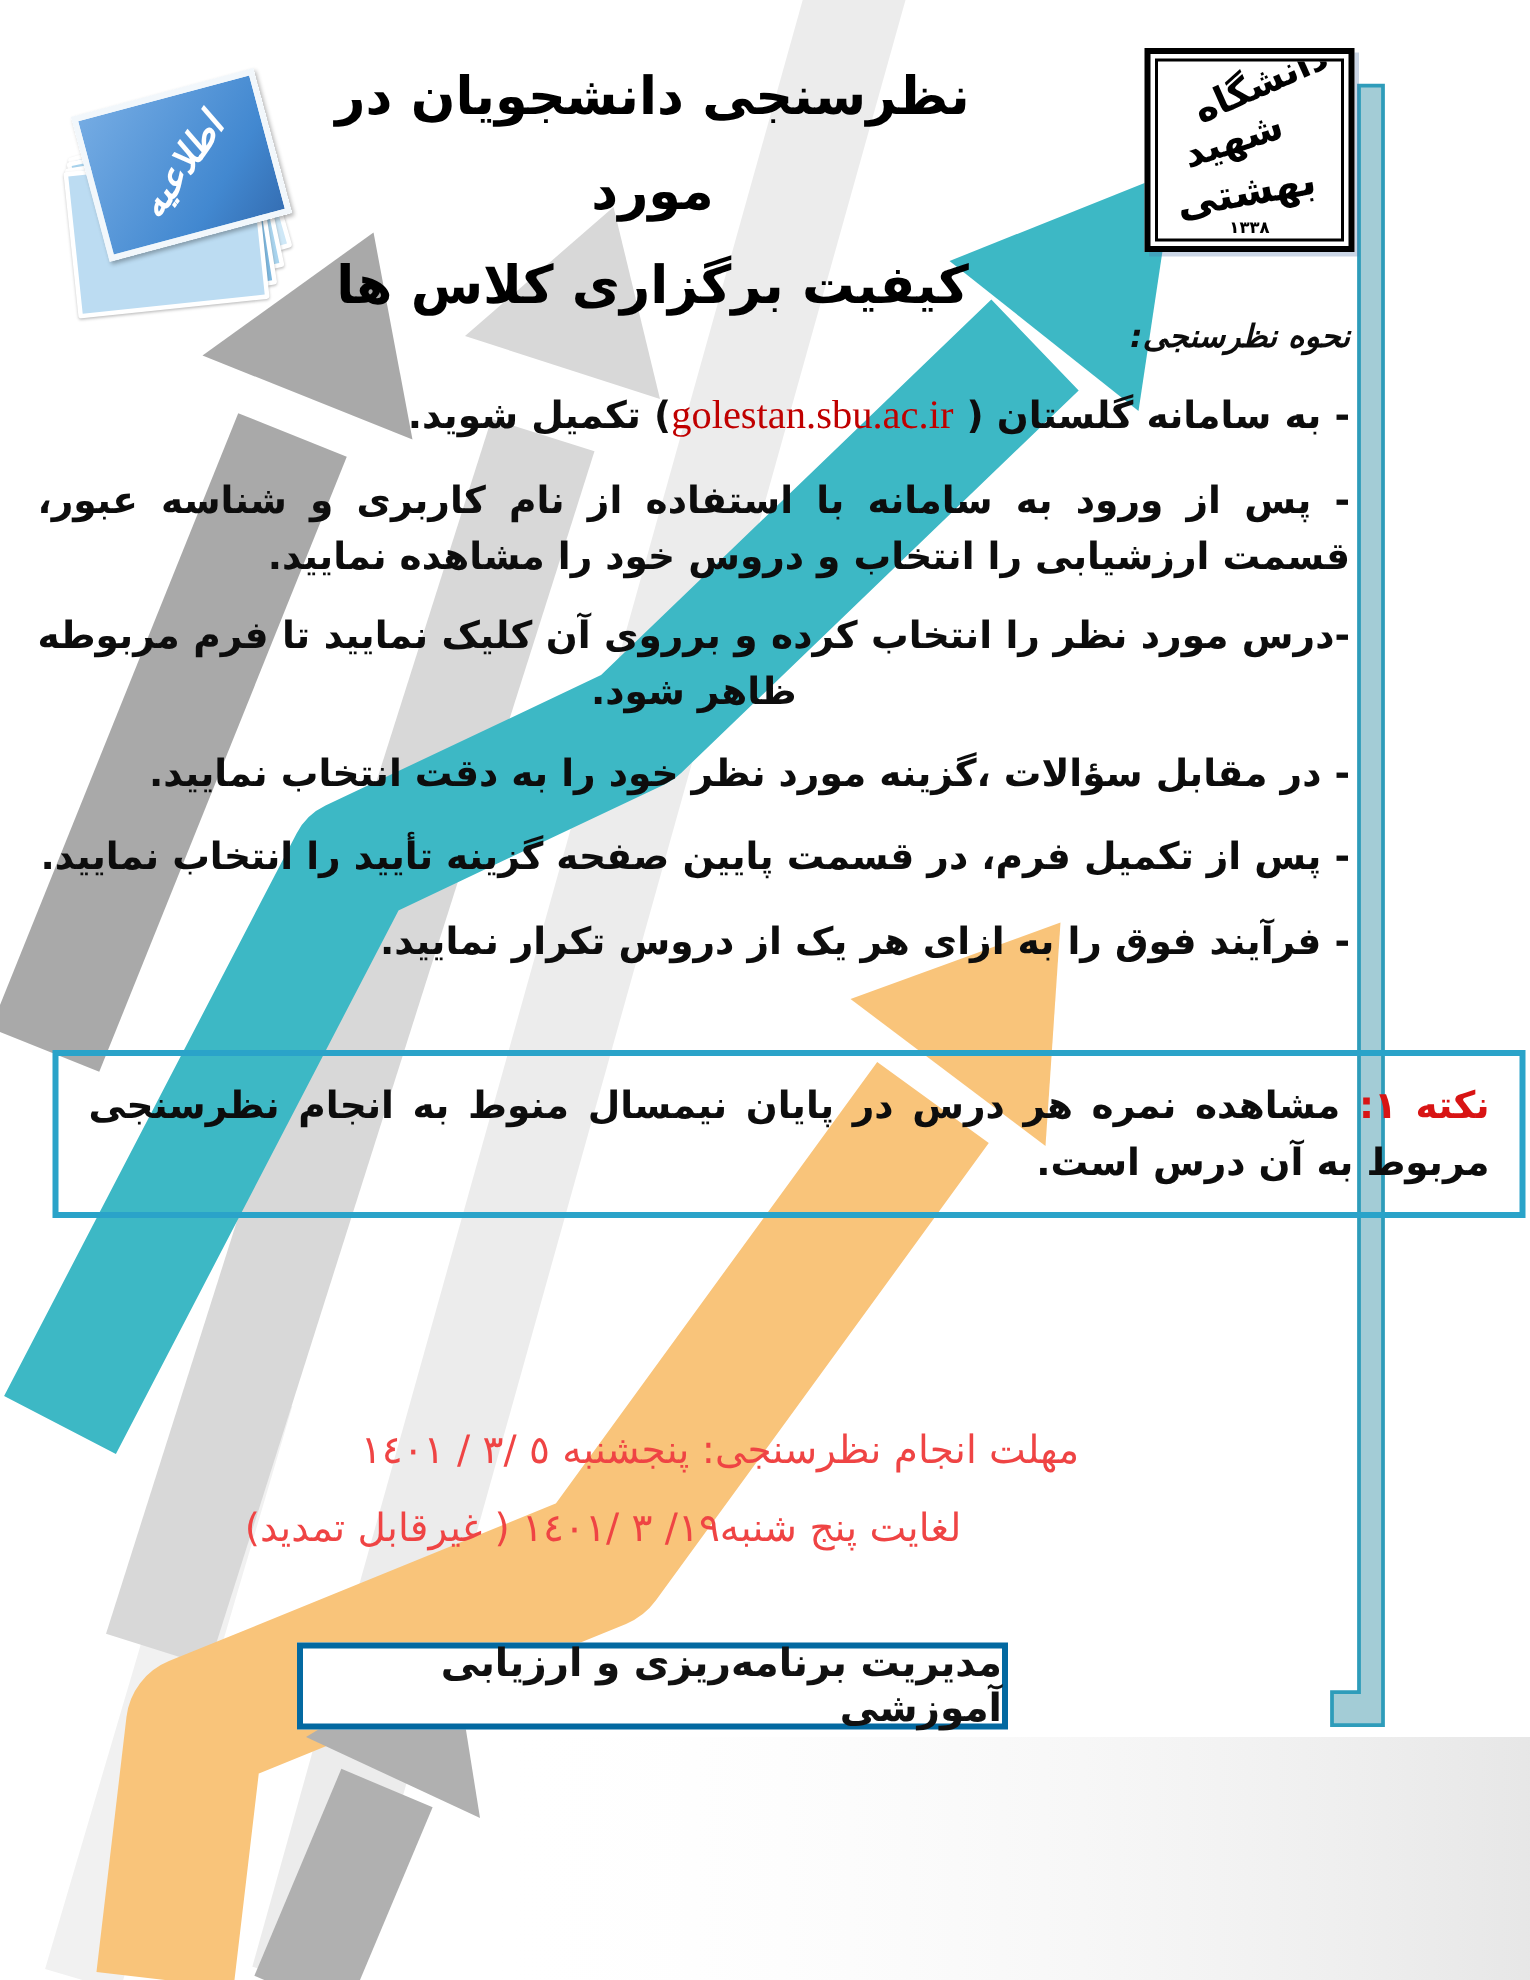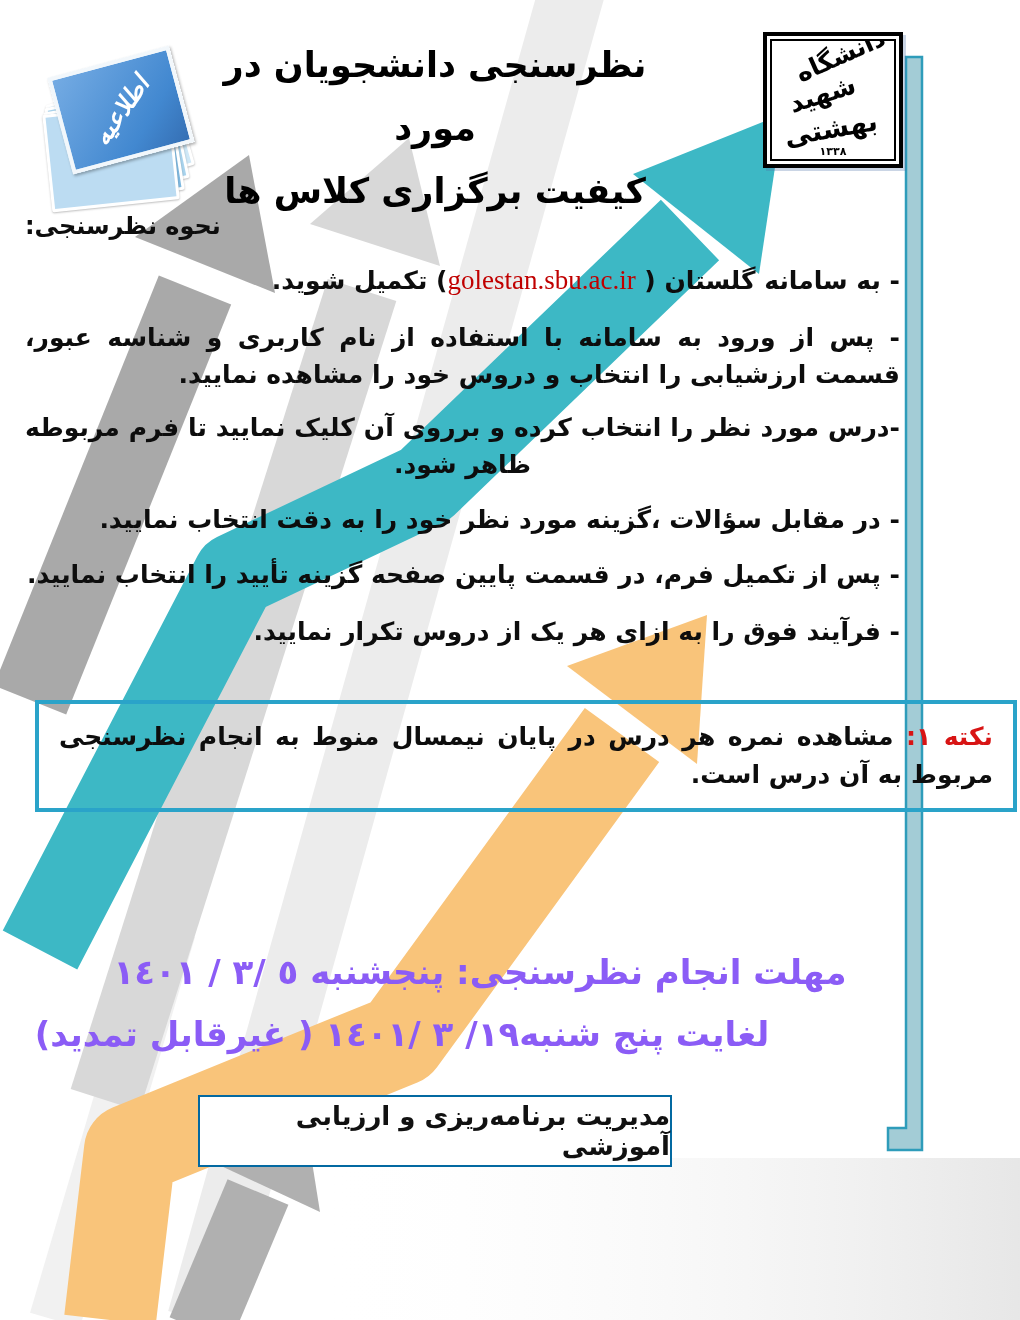--- a/index.html
+++ b/index.html
@@ -31,42 +31,42 @@
   .logo-inner{position:absolute;inset:3px;border:2px solid #000;overflow:hidden;}
   .lw{position:absolute;font-weight:bold;color:#000;direction:rtl;white-space:nowrap;}
   .lw1{font-size:25px;right:6px;top:0px;transform:rotate(-24deg);}
   .lw2{font-size:26px;right:38px;top:38px;transform:rotate(-18deg);}
   .lw3{font-size:27px;right:16px;top:72px;transform:rotate(-10deg);}
   .lyear{position:absolute;bottom:1px;left:50%;transform:translateX(-50%);
          font-size:11px;font-weight:bold;letter-spacing:2px;}
 
   
   .content{position:absolute;left:25px;right:120px;top:212px;direction:rtl;color:#0d0d0d;}
-  .heading{font-size:24px;font-weight:bold;text-align:left;margin:0 0 22px 0;}
+  .heading{font-size:21px;font-weight:bold;text-align:right;margin:0 0 22px 0;font-style:italic;}
   .para{font-size:25px;font-weight:bold;line-height:37px;text-align:justify;margin:0;}
   .mb20{margin-bottom:20px;} .mb16{margin-bottom:16px;} .mb18{margin-bottom:18px;}
   .center-last{text-align-last:center;}
   .url{font-family:"Liberation Serif",serif;color:#c00000;font-size:27px;font-weight:normal;direction:ltr;unicode-bidi:embed;}
 
   
   .notes-box{position:absolute;left:35px;top:700px;width:982px;box-sizing:border-box;
              border:4px solid #2aa3c9;padding:14px 20px;direction:rtl;background:transparent;}
   .note{font-size:25px;font-weight:bold;line-height:38px;color:#0d0d0d;text-align:justify;margin:0;}
   .note + .note{margin-top:16px;}
   .red-label{color:#d81414;}
 
   
-  .deadline{position:absolute;left:95px;top:952px;width:770px;direction:rtl;color:#8b5cf6;
-            font-weight:bold;font-size:34px;text-align:center;}
+  .deadline{position:absolute;left:95px;top:952px;width:770px;direction:rtl;color:#ef4444;
+            font-weight:normal;font-size:26px;text-align:center;}
   .deadline .l1{margin:0 0 22px 0;}
   .deadline .l2{position:relative;left:-78px;}
 
   
-  .footer-box{position:absolute;left:198px;top:1095px;width:474px;height:72px;box-sizing:border-box;
-              background:#ffffff;border:2px solid #0369a1;display:flex;align-items:center;justify-content:center;}
+  .footer-box{position:absolute;left:198px;top:1095px;width:474px;height:58px;box-sizing:border-box;
+              background:#ffffff;border:4px solid #0369a1;display:flex;align-items:center;justify-content:center;}
   .footer-box span{direction:rtl;font-size:26px;font-weight:bold;color:#111;}
 </style>
 </head>
 <body>
 
 <div class="page">
 
   <svg class="bg" viewBox="0 0 1020 1320">
     <defs>
       <linearGradient id="gw" x1="0" y1="0" x2="1" y2="0">

